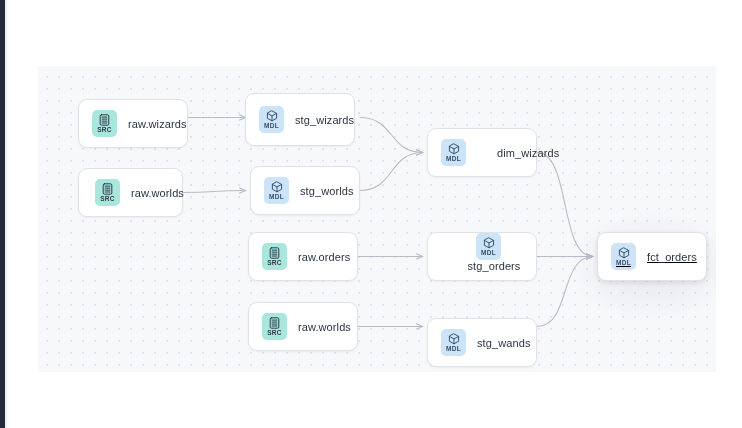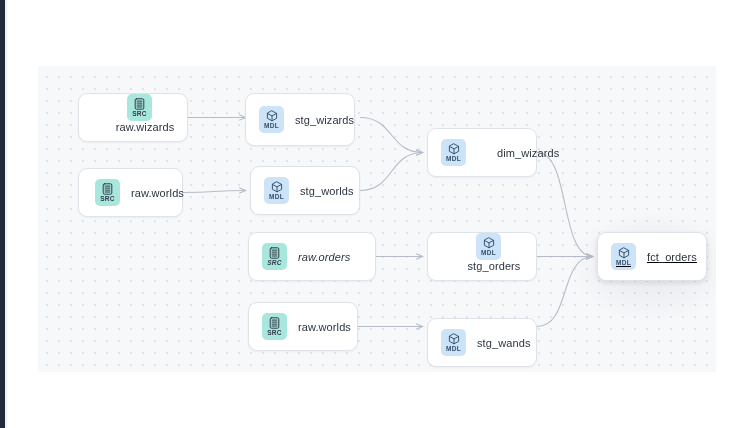--- a/index.html
+++ b/index.html
@@ -100,21 +100,21 @@
           <path d="M322,124.5 C356.65,124.5 350.35,86.5 385,86.5" fill="none" stroke="#b6bdc8" stroke-width="1.1" marker-end="url(#arw)"></path>
           <path d="M499,86.5 C533,86.5 521,190.5 555,190.5" fill="none" stroke="#b6bdc8" stroke-width="1.1" marker-end="url(#arw)"></path>
           <path d="M499,190.5 C533,190.5 521,190.5 555,190.5" fill="none" stroke="#b6bdc8" stroke-width="1.1" marker-end="url(#arw)"></path>
           <path d="M499,260.5 C533,260.5 521,190.5 555,190.5" fill="none" stroke="#b6bdc8" stroke-width="1.1" marker-end="url(#arw)"></path>
         </g>
     </svg>
     <div id="glow-layer">
         <div class="node-glow" style="left: 533px; top: 146px; width: 162px; height: 109px;"></div>
       </div>
     <div id="nodes">
-        <div class="node" style="left: 40px; top: 27px; width: 110px; height: 49px; flex-direction: column;">
+        <div class="node" style="left: 40px; top: 33px; width: 110px; height: 49px;">
           <div class="badge src">
             <svg width="11" height="12" viewBox="0 0 11 12" fill="none" stroke="#2f3a4a" stroke-width="1" stroke-linecap="round" stroke-linejoin="round">
               <rect x="1.2" y="0.8" width="8.6" height="10.4" rx="1.3"></rect>
               <line x1="3.1" y1="3.1" x2="7.9" y2="3.1"></line>
               <line x1="3.1" y1="5.1" x2="7.9" y2="5.1"></line>
               <line x1="3.1" y1="7.1" x2="7.9" y2="7.1"></line>
               <line x1="3.1" y1="9.0" x2="7.9" y2="9.0"></line>
             </svg>
             <span class="tag">SRC</span>
           </div>
@@ -126,21 +126,21 @@
               <rect x="1.2" y="0.8" width="8.6" height="10.4" rx="1.3"></rect>
               <line x1="3.1" y1="3.1" x2="7.9" y2="3.1"></line>
               <line x1="3.1" y1="5.1" x2="7.9" y2="5.1"></line>
               <line x1="3.1" y1="7.1" x2="7.9" y2="7.1"></line>
               <line x1="3.1" y1="9.0" x2="7.9" y2="9.0"></line>
             </svg>
             <span class="tag">SRC</span>
           </div>
           <span class="node-label">raw.worlds</span>
         </div>
-        <div class="node" style="left: 210px; top: 166px; width: 128px; height: 49px; font-style: italic;">
+        <div class="node" style="left: 210px; top: 166px; width: 110px; height: 49px;">
           <div class="badge src">
             <svg width="11" height="12" viewBox="0 0 11 12" fill="none" stroke="#2f3a4a" stroke-width="1" stroke-linecap="round" stroke-linejoin="round">
               <rect x="1.2" y="0.8" width="8.6" height="10.4" rx="1.3"></rect>
               <line x1="3.1" y1="3.1" x2="7.9" y2="3.1"></line>
               <line x1="3.1" y1="5.1" x2="7.9" y2="5.1"></line>
               <line x1="3.1" y1="7.1" x2="7.9" y2="7.1"></line>
               <line x1="3.1" y1="9.0" x2="7.9" y2="9.0"></line>
             </svg>
             <span class="tag">SRC</span>
           </div>

